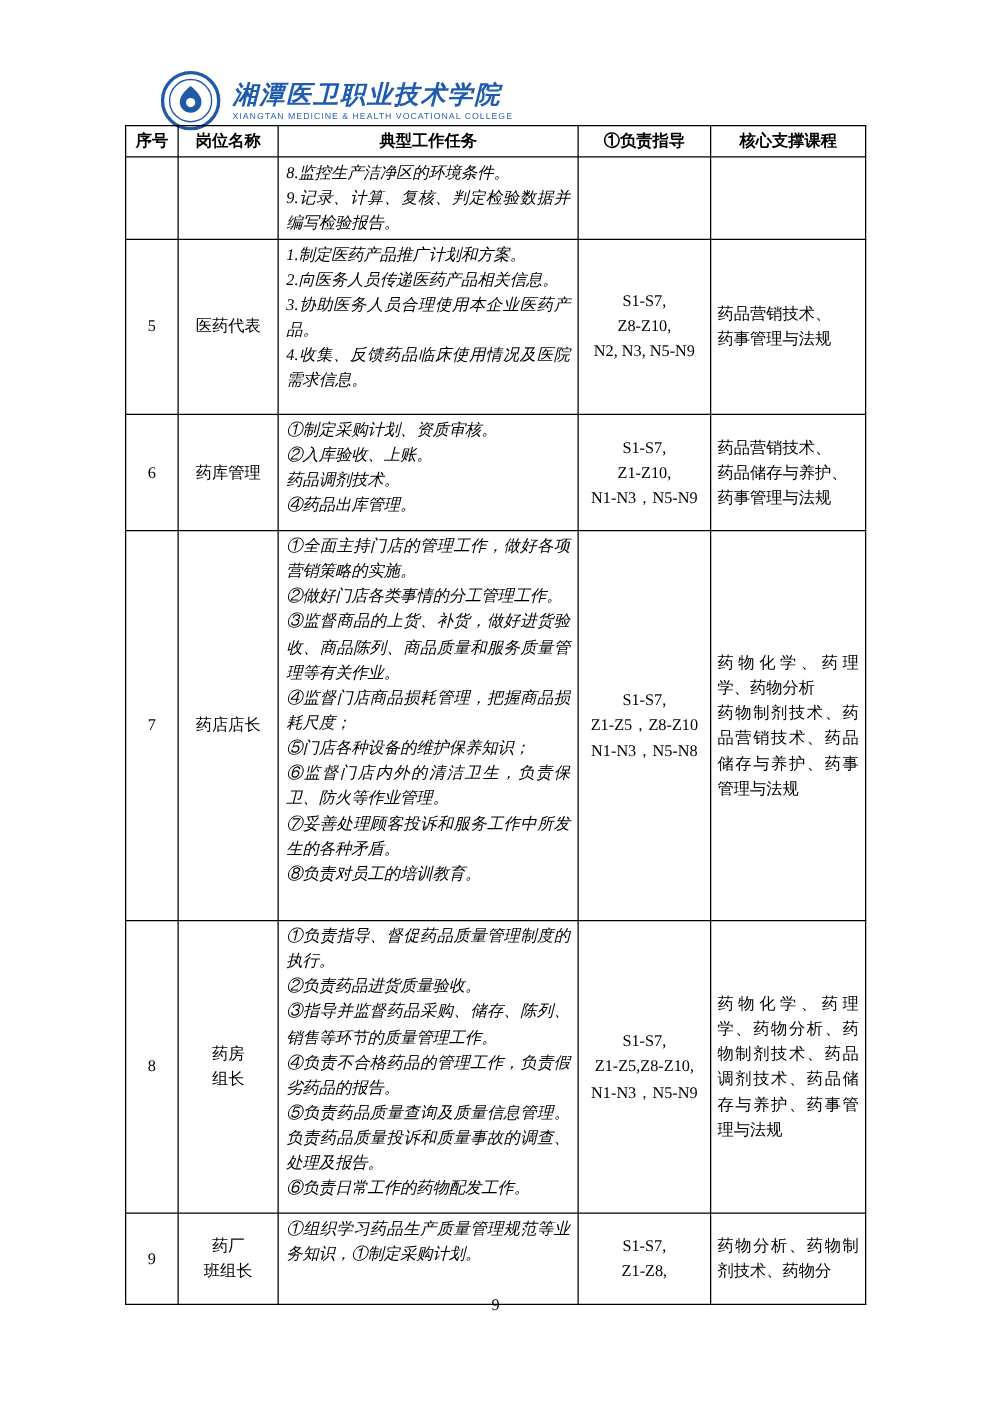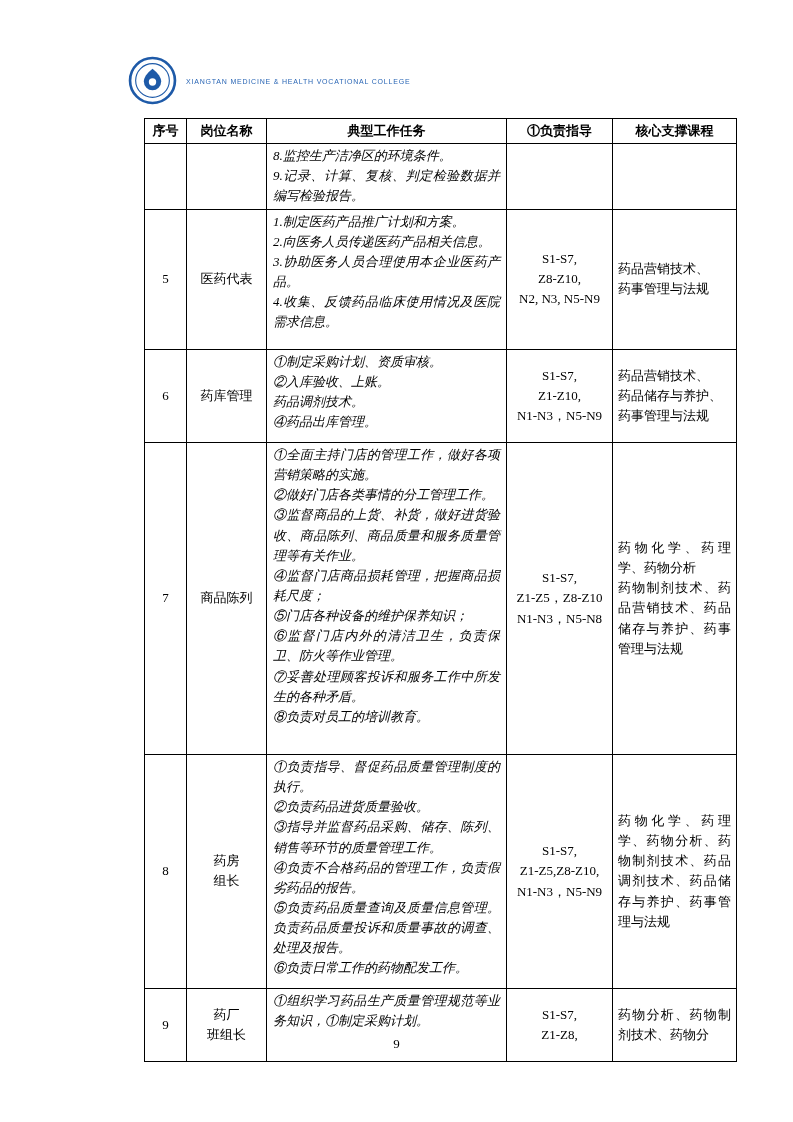--- a/index.html
+++ b/index.html
@@ -22,22 +22,22 @@
   .college-zh {
     color:#1f5cb0; font-weight:bold; font-style:italic;
     font-size:20px; letter-spacing:1.5px; line-height:1.2;
     white-space:nowrap;
   }
   .college-en {
     color:#2a66b5; font-size:7px; letter-spacing:0.8px; margin-top:2px;
     white-space:nowrap; font-family:"Liberation Sans",sans-serif;
   }
   table.doc-table {
-    position:absolute; top:118px; left:100px; width:592px;
-    border-collapse:collapse; table-layout:fixed;margin-left:44px;
+    position:absolute; top:100px; left:100px; width:592px;
+    border-collapse:collapse; table-layout:fixed;
   }
   .doc-table col.c1 { width:42px; }
   .doc-table col.c2 { width:80px; }
   .doc-table col.c3 { width:240px; }
   .doc-table col.c4 { width:106px; }
   .doc-table col.c5 { width:124px; }
   .doc-table th, .doc-table td {
     border:1px solid #000;
     font-size:13px; line-height:1.55;
     white-space:pre-line;
@@ -77,20 +77,21 @@
   <div class="logo-row">
     <span class="emblem">
       <svg viewBox="0 0 48 48" width="49" height="49" aria-hidden="true">
         <circle cx="24" cy="24" r="22" fill="#ffffff" stroke="#1e5aa8" stroke-width="2.6"></circle>
         <circle cx="24" cy="24" r="16.5" fill="none" stroke="#1e5aa8" stroke-width="1.1"></circle>
         <path d="M24 12.5 c-5.5 4.5 -8.5 8.5 -8.5 12.5 a8.5 8.5 0 0 0 17 0 c0 -4 -3 -8 -8.5 -12.5z" fill="#1e5aa8"></path>
         <circle cx="24" cy="25.5" r="3.6" fill="#ffffff"></circle>
       </svg>
     </span>
     <span class="college-names">
+      <span class="college-zh">湘潭医卫职业技术学院</span>
       <span class="college-en">XIANGTAN MEDICINE &amp; HEALTH VOCATIONAL COLLEGE</span>
     </span>
   </div>
 
   <table class="doc-table">
     <colgroup>
       <col class="c1">
         <col class="c2">
         <col class="c3">
         <col class="c4">
@@ -136,21 +137,21 @@
 ④药品出库管理。</td>
         <td class="c-specs">S1-S7,
 Z1-Z10,
 N1-N3，N5-N9</td>
         <td class="c-courses">药品营销技术、
 药品储存与养护、
 药事管理与法规</td>
       </tr>
       <tr class="r3">
         <td class="c-no">7</td>
-        <td class="c-pos">商品陈列</td>
+        <td class="c-pos">药店店长</td>
         <td class="c-tasks">①全面主持门店的管理工作，做好各项营销策略的实施。
 ②做好门店各类事情的分工管理工作。
 ③监督商品的上货、补货，做好进货验收、商品陈列、商品质量和服务质量管理等有关作业。
 ④监督门店商品损耗管理，把握商品损耗尺度；
 ⑤门店各种设备的维护保养知识；
 ⑥监督门店内外的清洁卫生，负责保卫、防火等作业管理。
 ⑦妥善处理顾客投诉和服务工作中所发生的各种矛盾。
 ⑧负责对员工的培训教育。</td>
         <td class="c-specs">S1-S7,
 Z1-Z5，Z8-Z10

